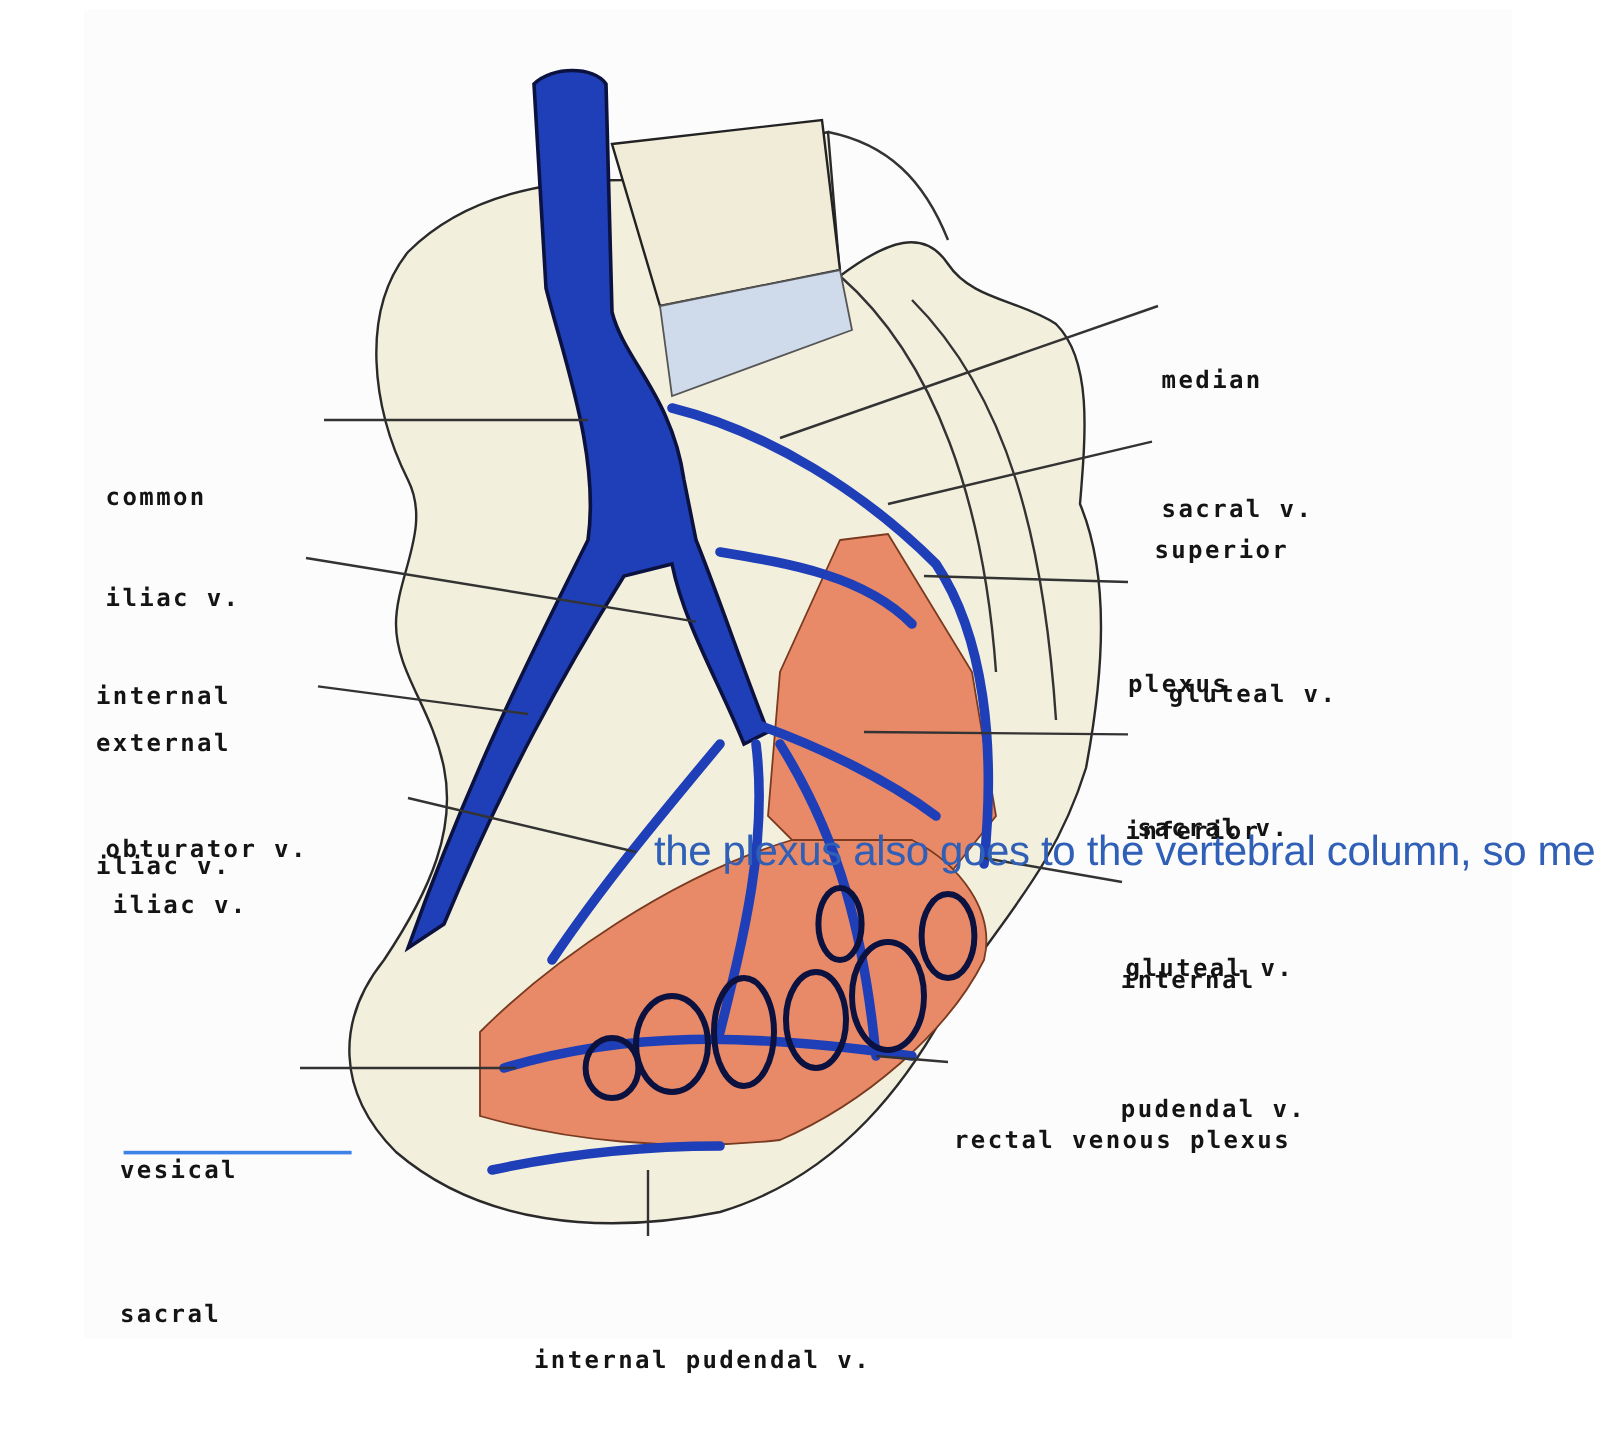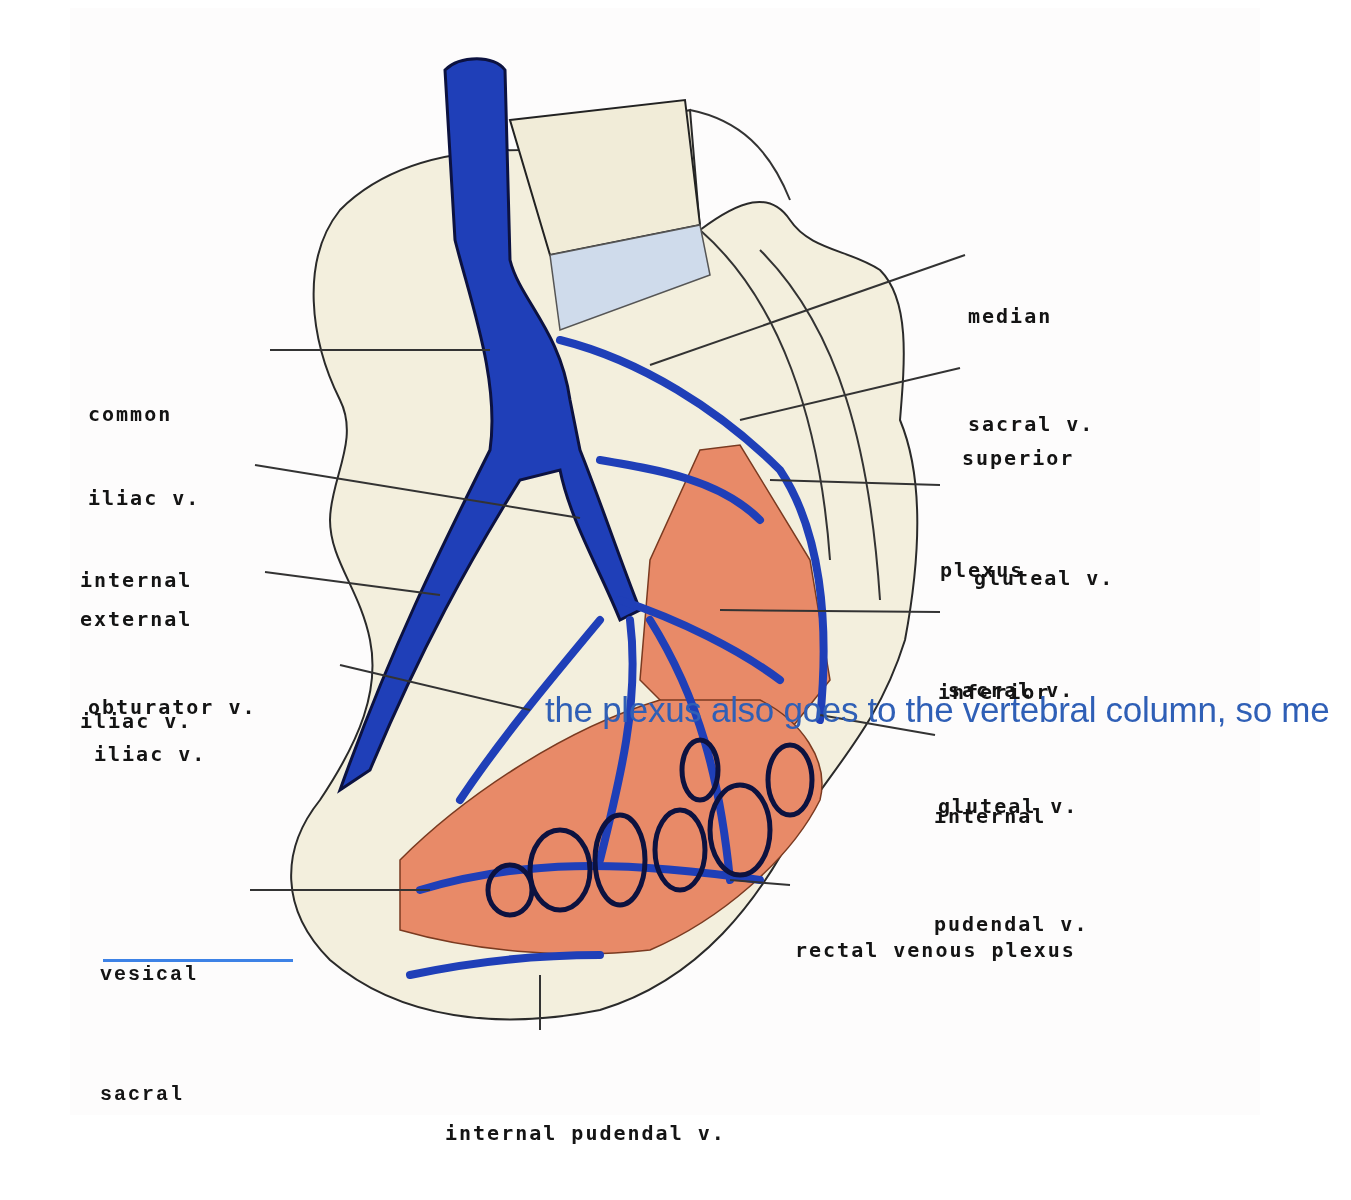--- a/index.html
+++ b/index.html
@@ -77,21 +77,21 @@
   <span>internal</span>
   <span style="padding-left:14px;">iliac v.</span>
 </div>
 <div class="label" style="left:80px; top:534px; line-height:34px;text-align:center;">
   <span>external</span>
   <span>iliac v.</span>
 </div>
 <div class="label" style="left:88px; top:632px;">
   <span>obturator v.</span>
 </div>
-<div class="label" style="left:100px; top:875px; line-height:40px;font-family:Liberation Mono, monospace;">
+<div class="label" style="left:100px; top:875px; line-height:40px;">
   <span>vesical</span>
   <span>sacral</span>
 </div>
 
 <div class="label" style="left:968px; top:226px; line-height:36px;">
   <span>median</span>
   <span>sacral v.</span>
 </div>
 <div class="label" style="left:962px; top:358px; line-height:40px;">
   <span>superior</span>

